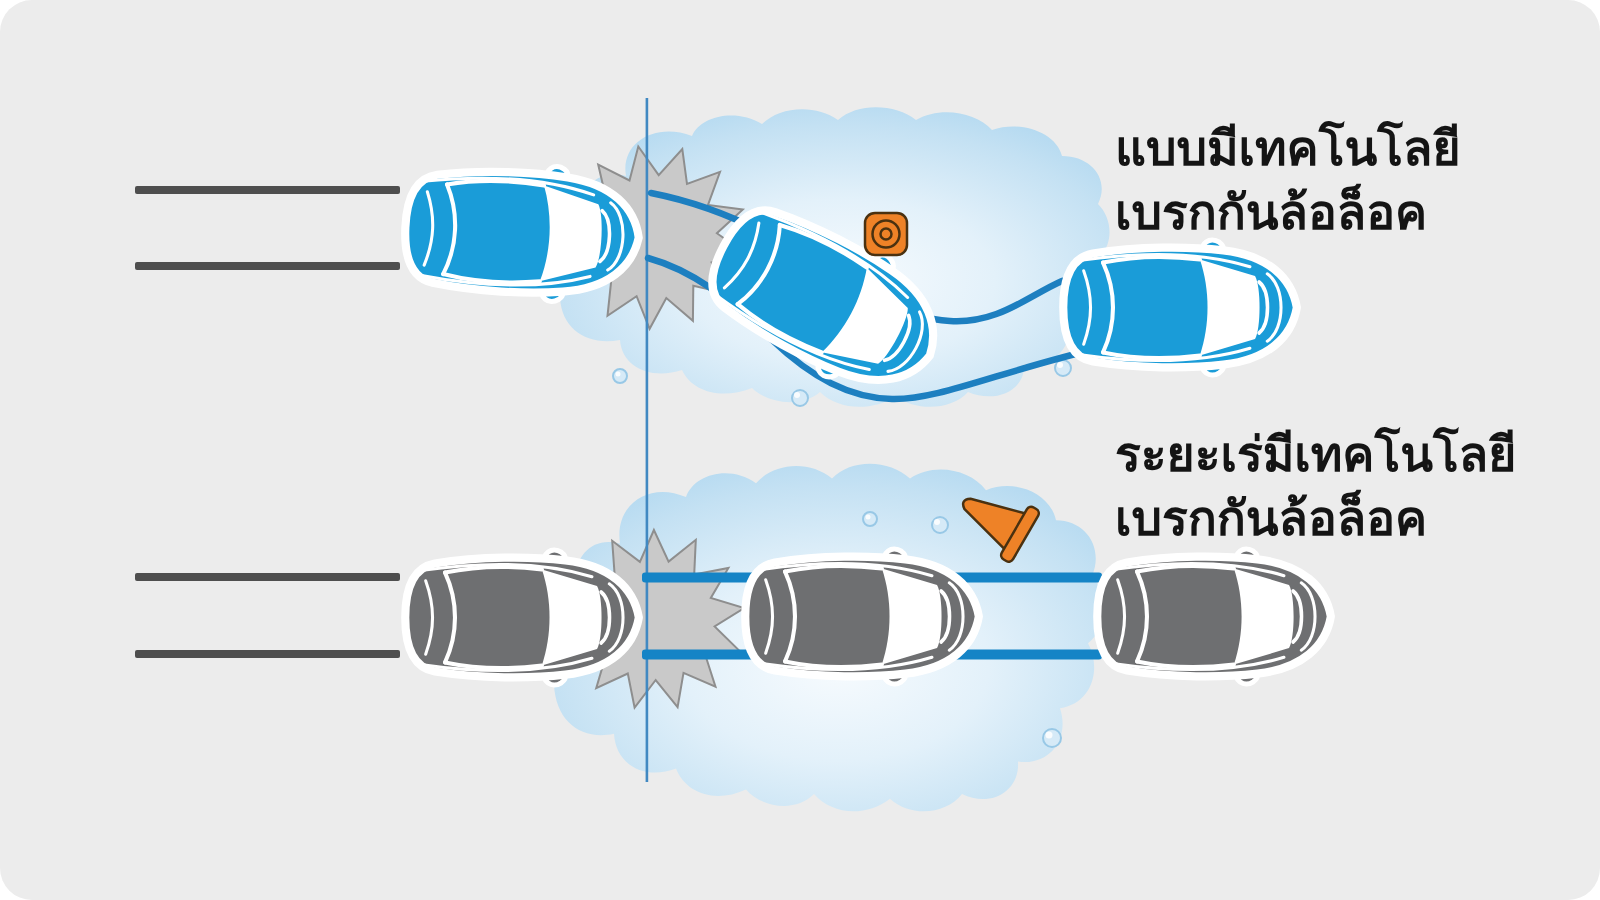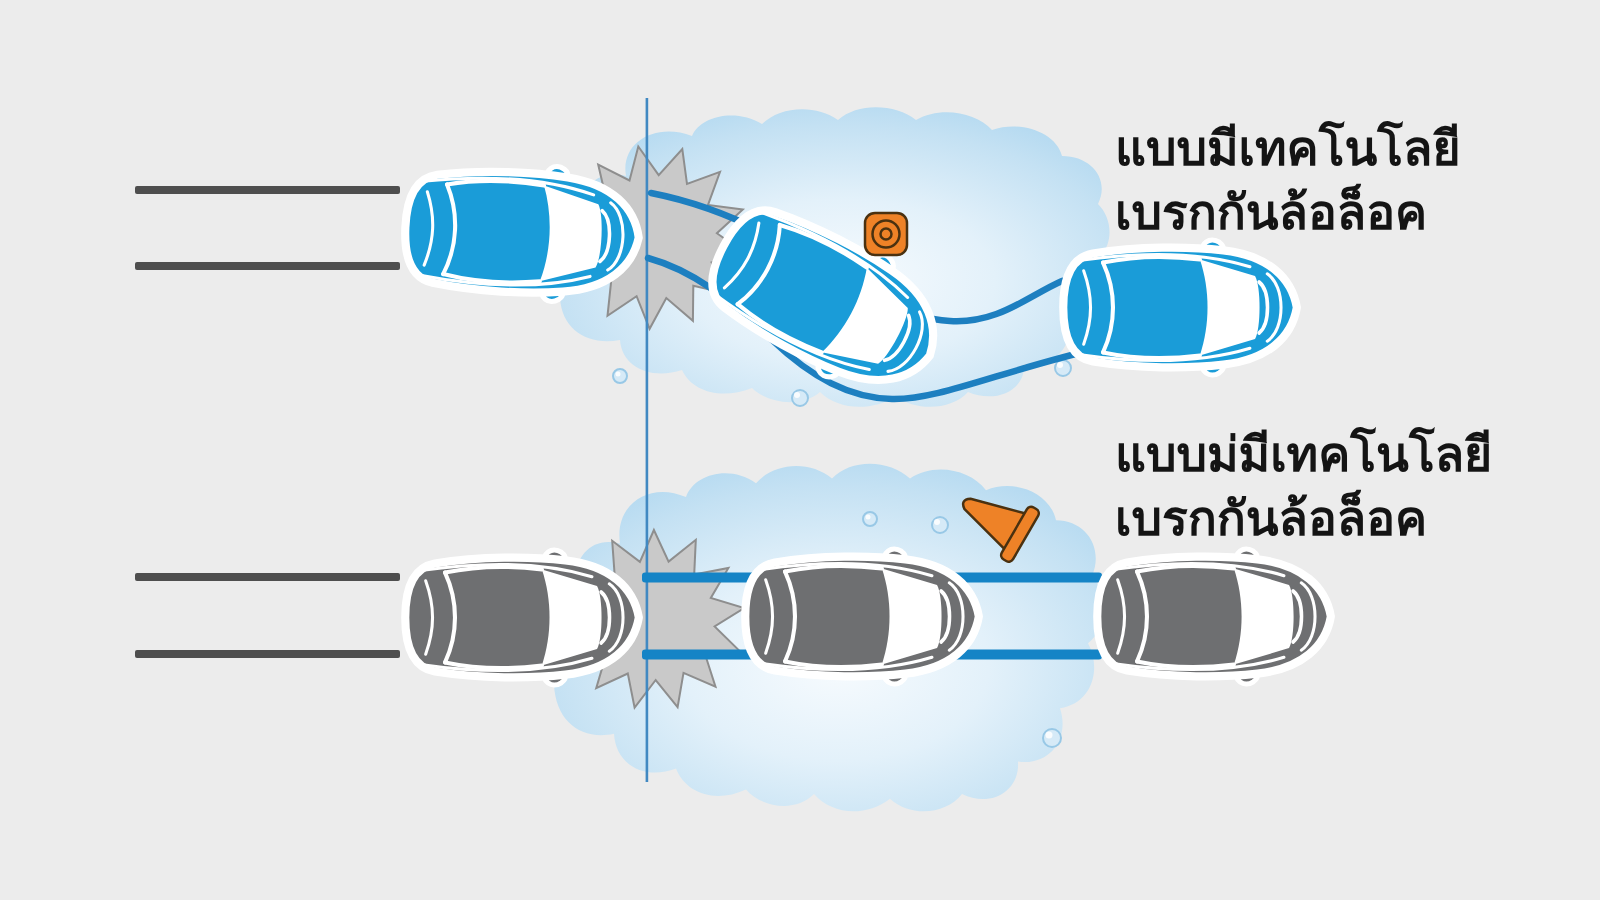--- a/index.html
+++ b/index.html
@@ -1,19 +1,20 @@
 <!DOCTYPE html>
 <html style="--background: #ececec; --car-abs: #1a9cd8; --car-no-abs: #6e6f71; --road-line: #4e4e4e; --skid-line: #1584c6; --path-line: #1d7fc0; --start-line: #4189c2; --burst-fill: #c9c9c9; --burst-stroke: #8e8e8e; --wet-edge: #a5d2ee; --obstacle-orange: #ee8227; --obstacle-outline: #4a3110; --text: #141414;"><head>
 <meta charset="utf-8">
 <style>
   html,body{margin:0;padding:0;background:#fff}
   .stage{
     position:relative;width:1600px;height:900px;overflow:hidden;
     background:var(--background,#ececec);
     font-family:"DejaVu Sans","Liberation Sans",sans-serif;
+    border-radius:32px;
   }
   .scene{position:absolute;left:0;top:0;width:1600px;height:900px;display:block}
   .label{position:absolute;color:var(--text,#141414);font-weight:700;white-space:nowrap}
   .heading{font-size:48px;line-height:64px}
   .brake{font-size:45px;line-height:60px;text-align:right}
   .car-blue{--body:var(--car-abs,#1a9cd8)}
   .car-gray{--body:var(--car-no-abs,#6e6f71)}
   .burst{fill:var(--burst-fill,#c9c9c9);stroke:var(--burst-stroke,#8e8e8e);stroke-width:2}
   .roadline{fill:var(--road-line,#4e4e4e)}
   .skid{fill:var(--skid-line,#1584c6)}
@@ -142,17 +143,17 @@
       <rect class="orange" x="-30" y="20" width="60" height="13" rx="5"></rect>
     </g>
   </svg>
 
   <div class="label heading" style="left:1115px;top:116px">
     <div>แบบมีเทคโนโลยี</div>
     <div>เบรกกันล้อล็อค</div>
   </div>
 
   <div class="label heading" style="left:1115px;top:422px">
-    <div>แบบม่มีเทคโนโลยี</div>
+    <div>ระยะเร่มีเทคโนโลยี</div>
     <div>เบรกกันล้อล็อค</div>
   </div>
 
 </div>
 
 </body></html>

